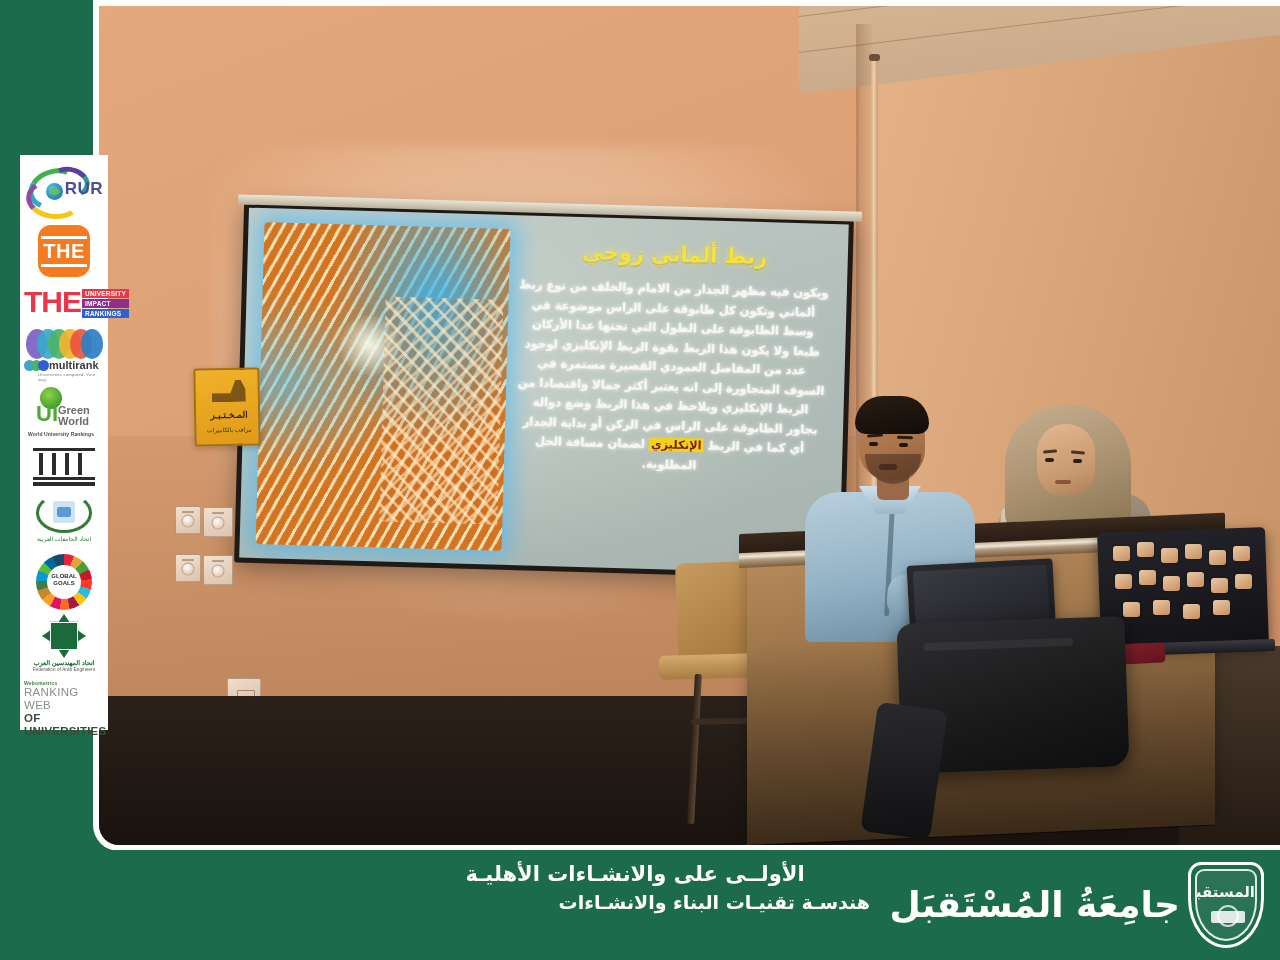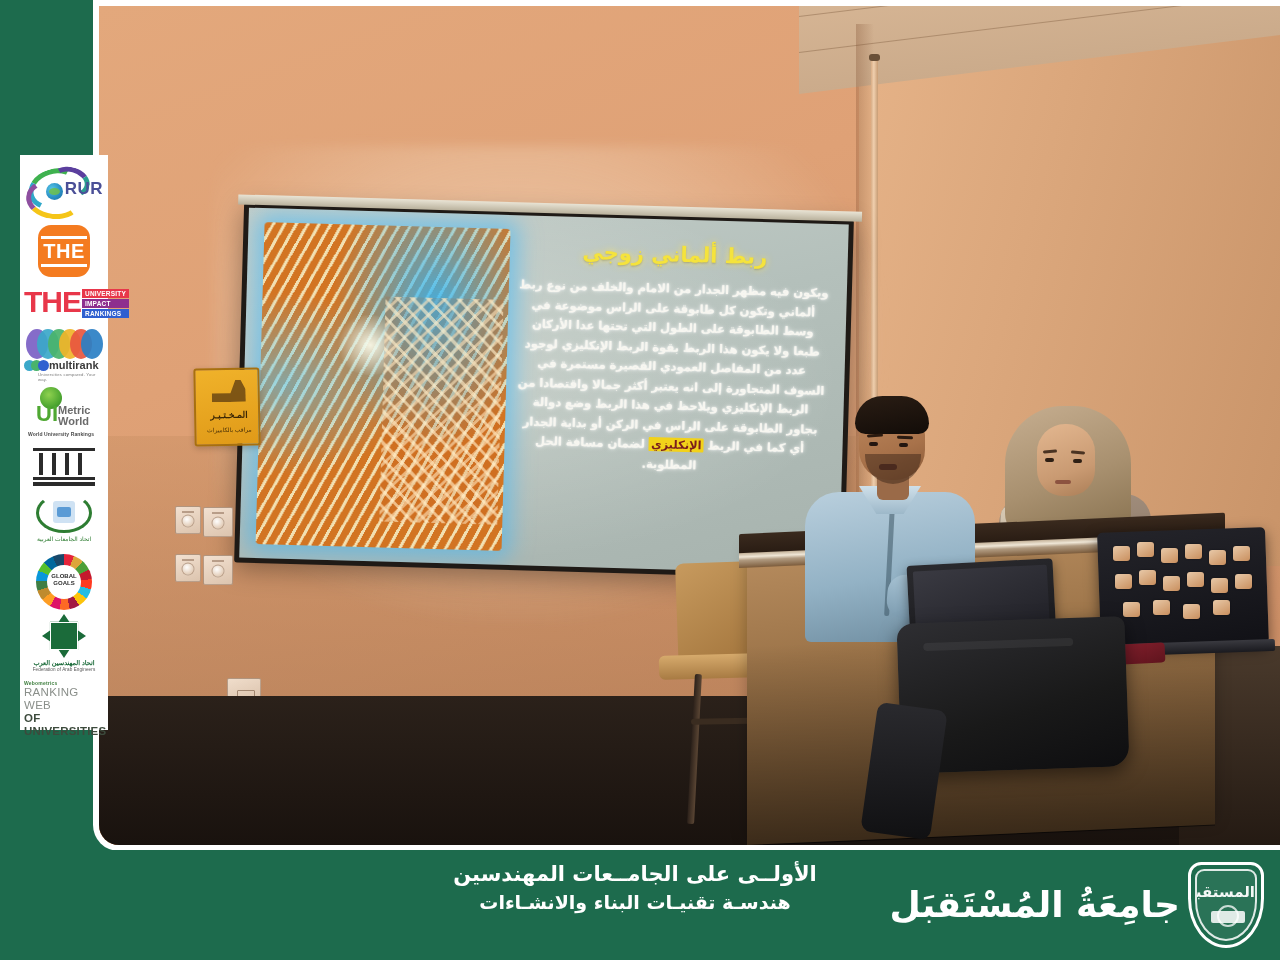--- a/index.html
+++ b/index.html
@@ -518,21 +518,21 @@
   .f-txt { color:#fff; font-weight:800; font-size:19px; letter-spacing:.6px; }
   .f-txt.num { font-size:23px; letter-spacing:2px; }
 
   .f-arabic {
     position:absolute; left:400px; top:10px; width:470px;
     direction:rtl; text-align:center; color:#fff;
     font-family:"DejaVu Sans", sans-serif;
   }
   .f-ar1 { font-size:21px; font-weight:700; letter-spacing:0; line-height:28px; }
   .f-ar2 { font-size:17px; font-weight:600; line-height:26px; }
-  .f-ar3 { font-size:19px; font-weight:700; line-height:28px; }
+  .f-ar3 { font-size:19px; font-weight:700; line-height:28px;text-align:right; }
 
   .f-brand {
     position:absolute; right:16px; top:12px; height:86px;
     display:flex; align-items:center; gap:8px;
   }
   .f-brand-text { text-align:center; color:#fff; }
   .f-brand-ar {
     font-family:"DejaVu Sans", sans-serif; direction:rtl;
     font-size:36px; font-weight:700; line-height:46px; letter-spacing:1px;
   }
@@ -616,21 +616,21 @@
           <span class="lbl">multirank</span>
         </span>
         <span class="mr-sub">Universities compared. Your way.</span>
       </div>
     </div>
 
     <div class="logo-slot">
       <div class="greenmetric">
         <span class="gm-globe"></span>
         <span class="gm-ui">UI</span>
-        <span class="gm-word">Metric</span>
+        <span class="gm-word">Green</span>
         <span class="gm-word2">World</span>
         <span class="gm-sub">World University Rankings</span>
       </div>
     </div>
 
     <div class="logo-slot">
       <div class="columns">
         <span class="top"></span>
         <span class="cols">
             <i></i>
@@ -791,21 +791,21 @@
       <div class="bag"></div>
       <div class="bag-strap"></div>
 
     </div>
   </div>
 
   <div id="footer">
 
 
     <div class="f-arabic">
-      <div class="f-ar1">الأولــى على الجامــعات المهندسين</div>
+      <div class="f-ar1">الأولــى على والانشـاءات الأهليـة</div>
       <div class="f-ar3">هندسـة تقنيـات البناء والانشـاءات</div>
     </div>
 
     <div class="f-brand">
       <div class="f-brand-text">
         <div class="f-brand-ar">جامِعَةُ المُسْتَقبَل</div>
       </div>
       <div class="crest">
         <span class="crest-outer"></span>
         <span class="crest-inner">

